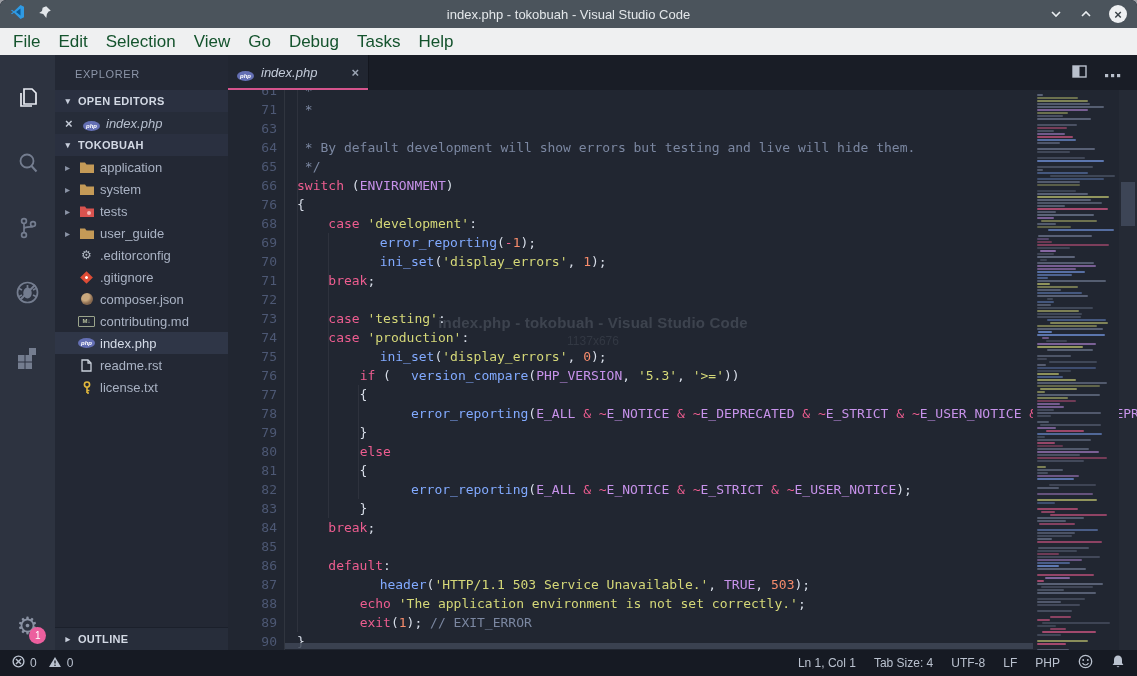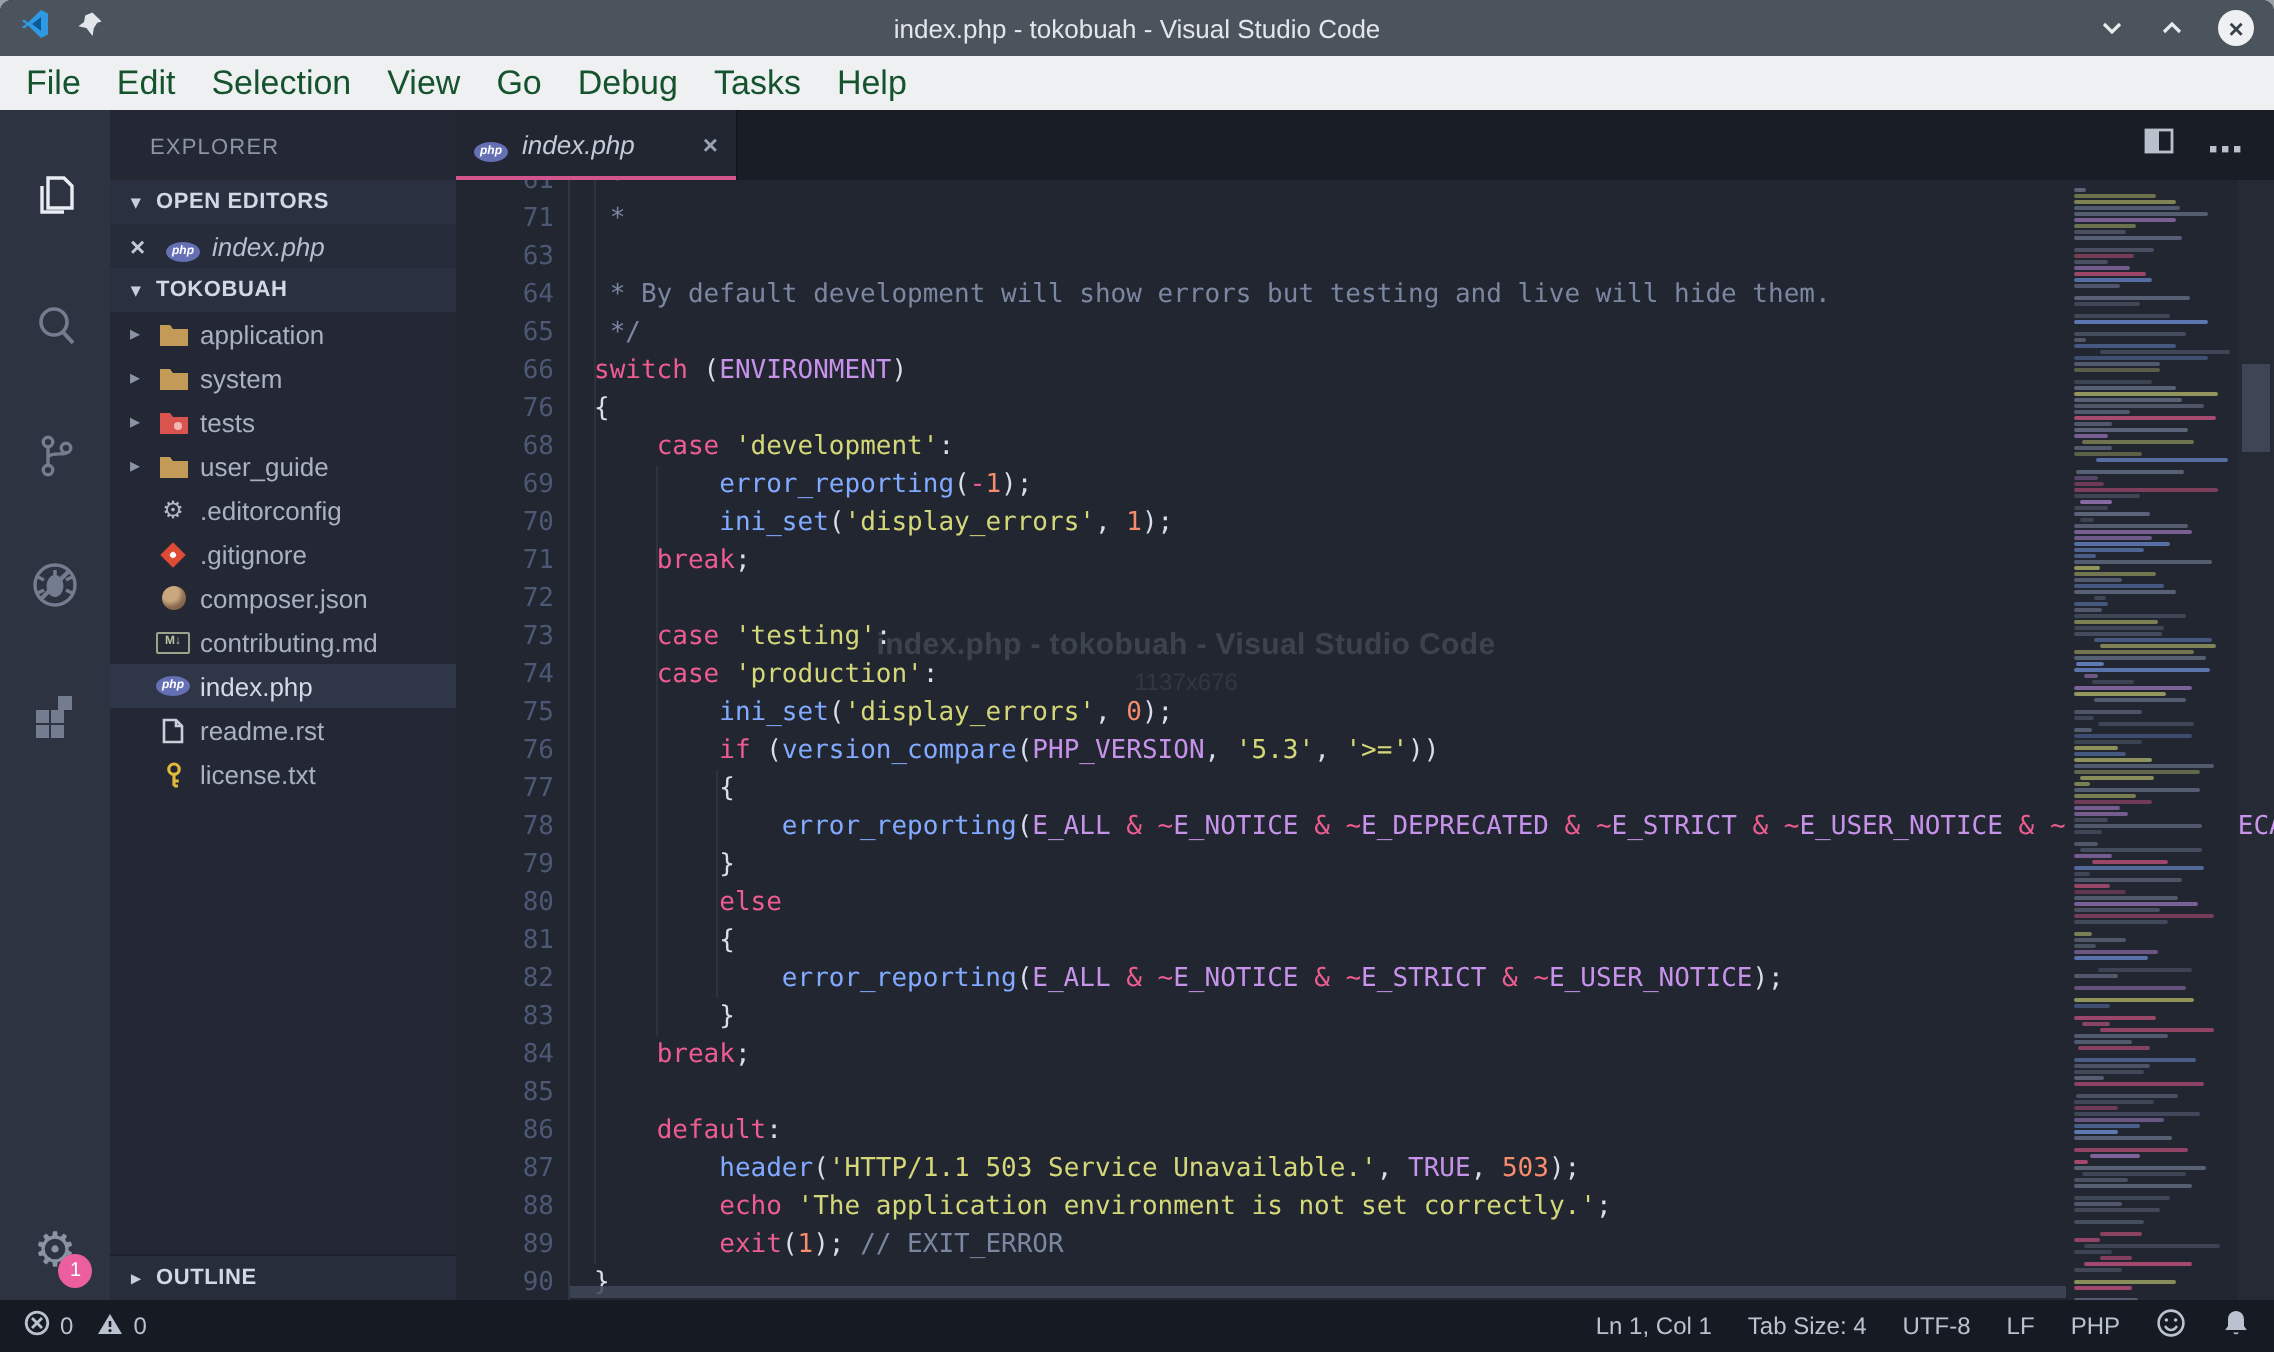--- a/index.html
+++ b/index.html
@@ -61,21 +61,21 @@
   .tab-label{font-style:italic;font-size:13px;color:#c3cbd9;}
   .tab-close{color:#9aa3b2;margin-left:auto;font-size:13px;font-weight:bold;}
   .editor-actions{margin-left:auto;display:flex;align-items:center;gap:18px;padding-right:16px;}
   .code-region{position:absolute;top:35px;left:0;right:0;bottom:0;overflow:hidden;}
   .code-lines{position:absolute;top:-9px;left:0;width:805px;
     font-family:"DejaVu Sans Mono",monospace;font-size:13px;line-height:19px;}
   .code-line{height:19px;display:flex;}
   .ln{width:49px;text-align:right;color:#4d5874;flex:none;margin-right:20px;}
   .toks{white-space:pre;color:var(--c-foreground);}
   .tk-kw{color:var(--c-keyword);} .tk-op{color:var(--c-keyword);}
-  .tk-str{color:var(--c-string);} .tk-fn{color:var(--c-function);}
+  .tk-str{color:var(--c-string);} .tk-fn{color:var(--c-function);margin-left:20px;}
   .tk-const{color:var(--c-constant);} .tk-num{color:var(--c-number);}
   .tk-cmt{color:var(--c-comment);} .tk-pun{color:var(--c-foreground);}
   .gutter-line{position:absolute;left:56px;top:0;bottom:0;width:1px;background:rgba(255,255,255,.07);}
   .iguide{position:absolute;width:1px;background:rgba(255,255,255,.06);}
   .ghost{position:absolute;left:200px;top:224px;width:330px;text-align:center;pointer-events:none;}
   .ghost-title{font-size:15px;font-weight:bold;color:rgba(203,213,228,.17);letter-spacing:.2px;}
   .ghost-size{font-size:12px;color:rgba(203,213,228,.10);margin-top:3px;}
   .minimap{position:absolute;top:0;right:18px;width:86px;height:560px;overflow:hidden;padding-top:3px;background:#212631;}
   .mm-line{height:2px;margin:1px 0 0 4px;border-radius:1px;}
   .vscroll{position:absolute;top:0;right:0;width:18px;height:560px;background:rgba(255,255,255,.02);}

